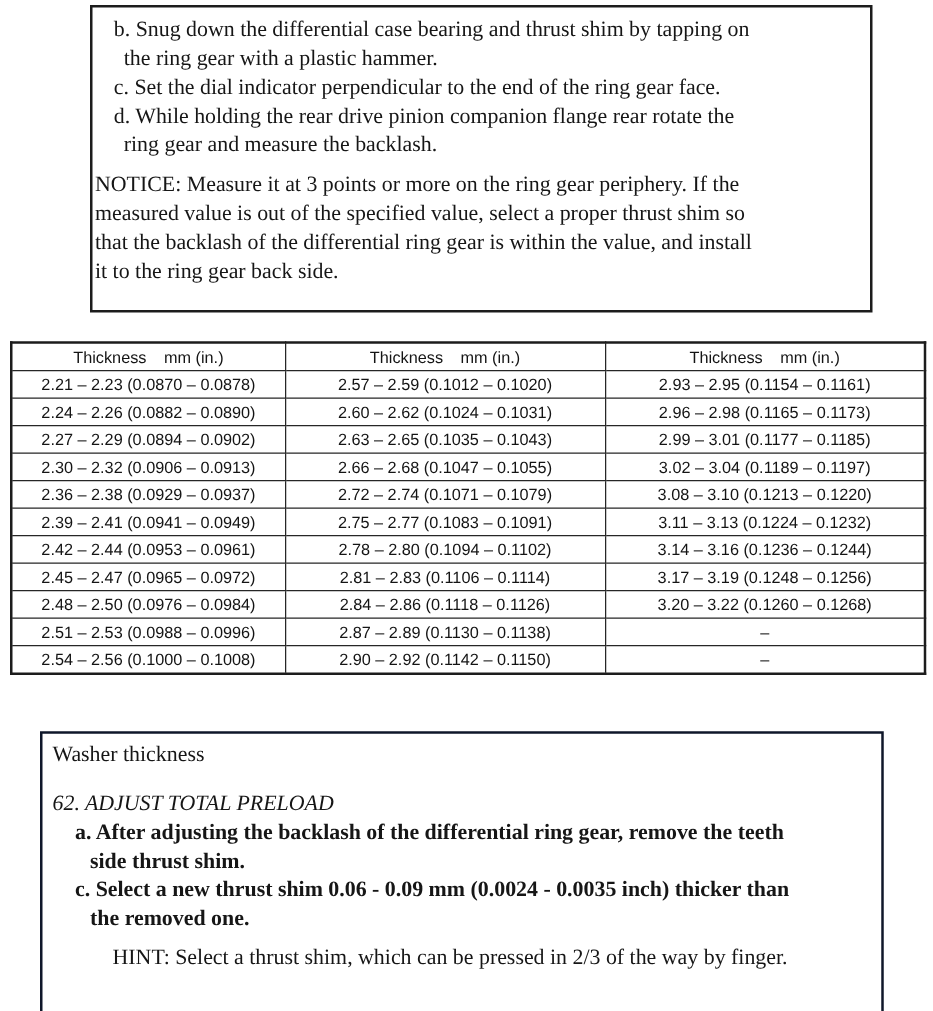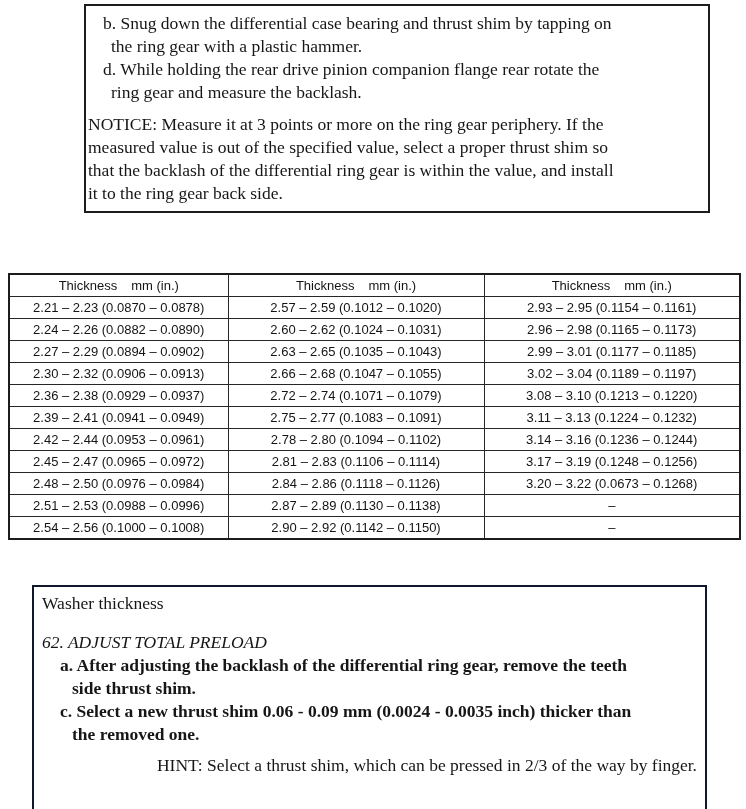--- a/index.html
+++ b/index.html
@@ -3,22 +3,22 @@
 <meta charset="utf-8">
 <style>
   html,body{margin:0;padding:0;background:#ffffff;}
   .page{
     position:relative;width:746px;height:809px;background:#ffffff;
     color:#161616;font-family:"Liberation Serif", serif;overflow:hidden;
   }
   
   .proc-box{
     position:absolute;left:72px;top:4px;width:626px;box-sizing:border-box;
-    border:2px solid #1c1c1c;padding:6px 8px 6px 2px;
-    font-size:17.5px;line-height:23px;margin-left:12px;
+    border:2px solid #1c1c1c;padding:6px 8px 20px 2px;
+    font-size:17.5px;line-height:23px;
   }
   .pstep{margin-left:15px;padding-left:8px;text-indent:-8px;white-space:pre-line;}
   .spec-line{margin-left:18px;}
   .notice{margin-top:9px;white-space:pre-line;}
   
   .thick-table{
     position:absolute;left:8px;top:273px;width:731px;
     border-collapse:collapse;table-layout:fixed;
     font-family:"Liberation Sans", sans-serif;font-size:13px;color:#141414;
   }
@@ -31,30 +31,31 @@
   .thick-table .unit{margin-left:14px;}
   
   .washer-box{
     position:absolute;left:32px;top:585px;width:675px;height:270px;box-sizing:border-box;
     border:2px solid #0f172a;padding:5px 8px 4px 8px;
     font-size:17.5px;line-height:23px;
   }
   .washer-caption{margin:0;}
   .preload-heading{margin-top:16px;font-style:italic;}
   .wstep{margin-left:18px;padding-left:12px;text-indent:-12px;white-space:pre-line;font-weight:bold;}
-  .hint{margin-top:8px;margin-left:48px;text-align:right;}
+  .hint{margin-top:8px;margin-left:48px;}
 </style>
 </head>
 <body>
 
 <div class="page">
 
   <div class="proc-box">
     <div class="pstep">b. Snug down the differential case bearing and thrust shim by tapping on
 the ring gear with a plastic hammer.</div>
+    <div class="pstep">c. Set the dial indicator perpendicular to the end of the ring gear face.</div>
     <div class="pstep">d. While holding the rear drive pinion companion flange rear rotate the
 ring gear and measure the backlash.</div>
     <div class="notice">NOTICE: Measure it at 3 points or more on the ring gear periphery. If the
 measured value is out of the specified value, select a proper thrust shim so
 that the backlash of the differential ring gear is within the value, and install
 it to the ring gear back side.</div>
   </div>
 
   <table class="thick-table">
     <colgroup>
@@ -106,21 +107,21 @@
         <td>3.14 – 3.16 (0.1236 – 0.1244)</td>
       </tr>
       <tr>
         <td>2.45 – 2.47 (0.0965 – 0.0972)</td>
         <td>2.81 – 2.83 (0.1106 – 0.1114)</td>
         <td>3.17 – 3.19 (0.1248 – 0.1256)</td>
       </tr>
       <tr>
         <td>2.48 – 2.50 (0.0976 – 0.0984)</td>
         <td>2.84 – 2.86 (0.1118 – 0.1126)</td>
-        <td>3.20 – 3.22 (0.0673 – 0.1268)</td>
+        <td>3.20 – 3.22 (0.1260 – 0.1268)</td>
       </tr>
       <tr>
         <td>2.51 – 2.53 (0.0988 – 0.0996)</td>
         <td>2.87 – 2.89 (0.1130 – 0.1138)</td>
         <td>–</td>
       </tr>
       <tr>
         <td>2.54 – 2.56 (0.1000 – 0.1008)</td>
         <td>2.90 – 2.92 (0.1142 – 0.1150)</td>
         <td>–</td>

